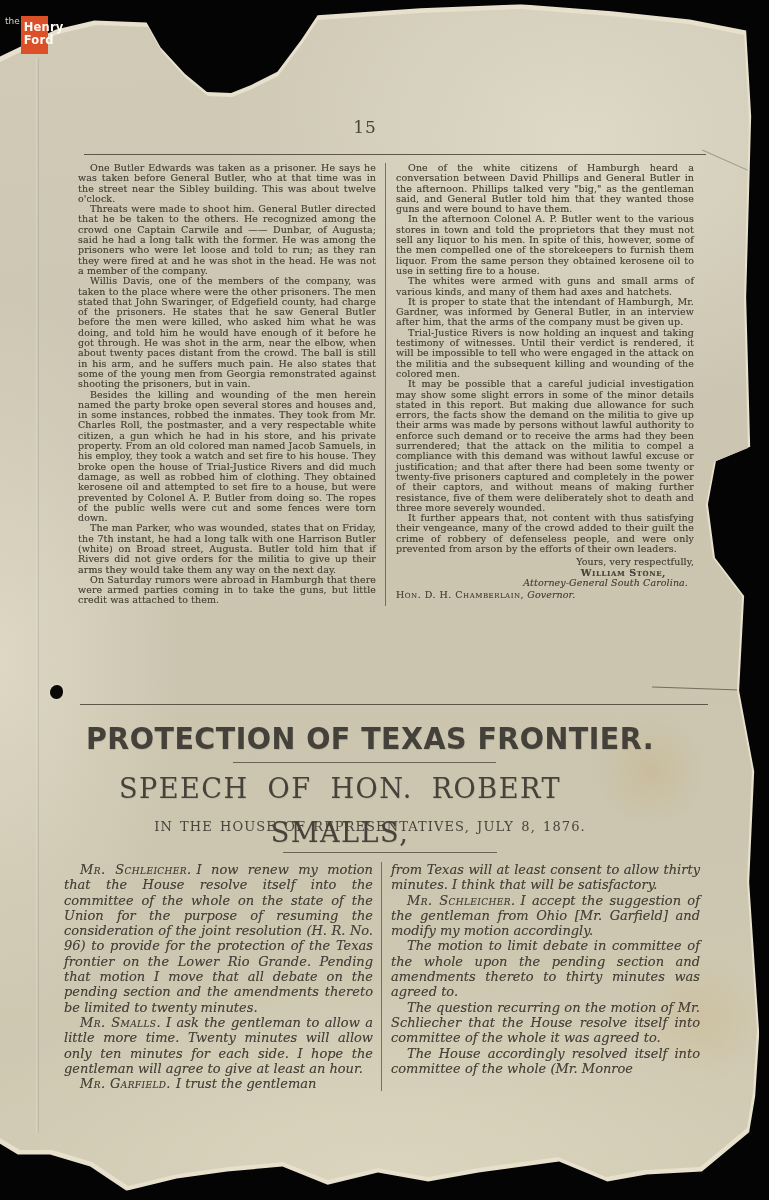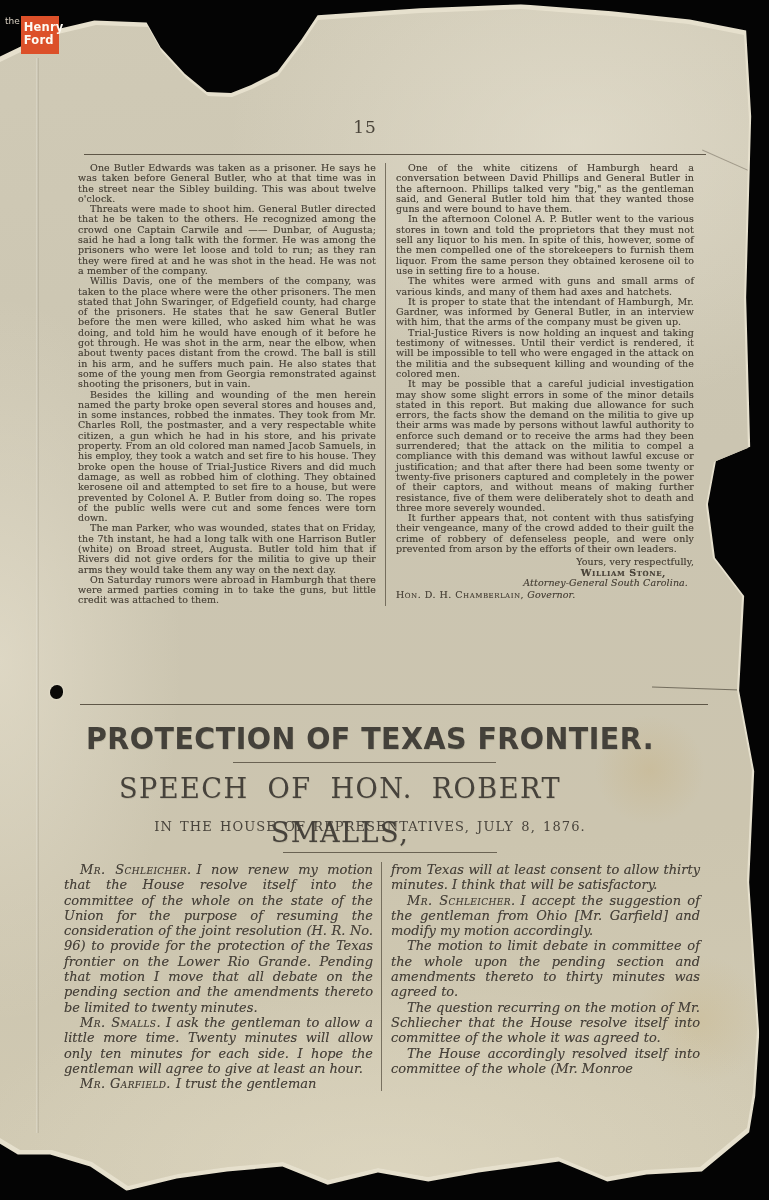--- a/index.html
+++ b/index.html
@@ -39,21 +39,21 @@
     background:#0a0907; border-radius:55% 45% 50% 48%; box-shadow:0 0 3px rgba(240,236,218,0.9); }
   .crack-1 { position:absolute; left:652px; top:688px; width:88px; height:1px;
     background:rgba(44,38,28,0.55); transform:rotate(2deg); }
   .crack-2 { position:absolute; left:700px; top:160px; width:52px; height:1px;
     background:rgba(60,52,40,0.35); transform:rotate(24deg); }
 
   
   .logo { position:absolute; left:5px; top:16px; z-index:10; display:flex;
     align-items:flex-start; font-family:"DejaVu Sans", sans-serif; }
   .logo-the { font-size:9px; line-height:10px; color:#d8cfc0; margin:0 1px 0 0; }
-  .logo-box { width:38px; height:38px; background:#dc5029; box-sizing:border-box;
+  .logo-box { width:27px; height:38px; background:#dc5029; box-sizing:border-box;
     padding:5px 0 0 3px; color:#fdfaf3; font-weight:bold; font-size:11.5px;
     line-height:13px; letter-spacing:0.2px; }
 
   
   .page-num { position:absolute; top:117px; left:0; width:730px; text-align:center;
     font-size:17px; letter-spacing:1px; color:#4a443a; }
   .rule { position:absolute; height:1px; background:rgba(74,66,52,0.85); }
   .rule-top     { top:154px; left:84px;  width:622px; }
   .rule-section { top:704px; left:80px;  width:628px; }
   .rule-k       { top:762px; left:233px; width:263px; background:rgba(74,66,52,0.75); }
@@ -121,21 +121,21 @@
         <p>Threats were made to shoot him. General Butler directed that he be taken to the others. He recognized among the crowd one Captain Carwile and —— Dunbar, of Augusta; said he had a long talk with the former. He was among the prisoners who were let loose and told to run; as they ran they were fired at and he was shot in the head. He was not a member of the company.</p>
         <p>Willis Davis, one of the members of the company, was taken to the place where were the other prisoners. The men stated that John Swaringer, of Edgefield county, had charge of the prisoners. He states that he saw General Butler before the men were killed, who asked him what he was doing, and told him he would have enough of it before he got through. He was shot in the arm, near the elbow, when about twenty paces distant from the crowd. The ball is still in his arm, and he suffers much pain. He also states that some of the young men from Georgia remonstrated against shooting the prisoners, but in vain.</p>
         <p>Besides the killing and wounding of the men herein named the party broke open several stores and houses and, in some instances, robbed the inmates. They took from Mr. Charles Roll, the postmaster, and a very respectable white citizen, a gun which he had in his store, and his private property. From an old colored man named Jacob Samuels, in his employ, they took a watch and set fire to his house. They broke open the house of Trial-Justice Rivers and did much damage, as well as robbed him of clothing. They obtained kerosene oil and attempted to set fire to a house, but were prevented by Colonel A. P. Butler from doing so. The ropes of the public wells were cut and some fences were torn down.</p>
         <p>The man Parker, who was wounded, states that on Friday, the 7th instant, he had a long talk with one Harrison Butler (white) on Broad street, Augusta. Butler told him that if Rivers did not give orders for the militia to give up their arms they would take them any way on the next day.</p>
         <p>On Saturday rumors were abroad in Hamburgh that there were armed parties coming in to take the guns, but little credit was attached to them.</p>
       </div>
       <div class="col col-b">
         <p>One of the white citizens of Hamburgh heard a conversation between David Phillips and General Butler in the afternoon. Phillips talked very "big," as the gentleman said, and General Butler told him that they wanted those guns and were bound to have them.</p>
         <p>In the afternoon Colonel A. P. Butler went to the various stores in town and told the proprietors that they must not sell any liquor to his men. In spite of this, however, some of the men compelled one of the storekeepers to furnish them liquor. From the same person they obtained kerosene oil to use in setting fire to a house.</p>
         <p>The whites were armed with guns and small arms of various kinds, and many of them had axes and hatchets.</p>
-        <p>It is proper to state that the intendant of Hamburgh, Mr. Gardner, was informed by General Butler, in an interview with him, that the arms of the company must be given up.</p>
+        <p>It is proper to state that the intendant of Hamburgh, Mr. Gardner, was informed by General Butler, in an interview after him, that the arms of the company must be given up.</p>
         <p>Trial-Justice Rivers is now holding an inquest and taking testimony of witnesses. Until their verdict is rendered, it will be impossible to tell who were engaged in the attack on the militia and the subsequent killing and wounding of the colored men.</p>
         <p>It may be possible that a careful judicial investigation may show some slight errors in some of the minor details stated in this report. But making due allowance for such errors, the facts show the demand on the militia to give up their arms was made by persons without lawful authority to enforce such demand or to receive the arms had they been surrendered; that the attack on the militia to compel a compliance with this demand was without lawful excuse or justification; and that after there had been some twenty or twenty-five prisoners captured and completely in the power of their captors, and without means of making further resistance, five of them were deliberately shot to death and three more severely wounded.</p>
         <p>It further appears that, not content with thus satisfying their vengeance, many of the crowd added to their guilt the crime of robbery of defenseless people, and were only prevented from arson by the efforts of their own leaders.</p>
         <p class="sig-sal">Yours, very respectfully,</p>
         <p class="sig-name">William Stone,</p>
         <p class="sig-title">Attorney-General South Carolina.</p>
         <p class="sig-addr"><span class="sc">Hon. D. H. Chamberlain,</span> <span class="ital">Governor.</span></p>
       </div>
     </div>
 

